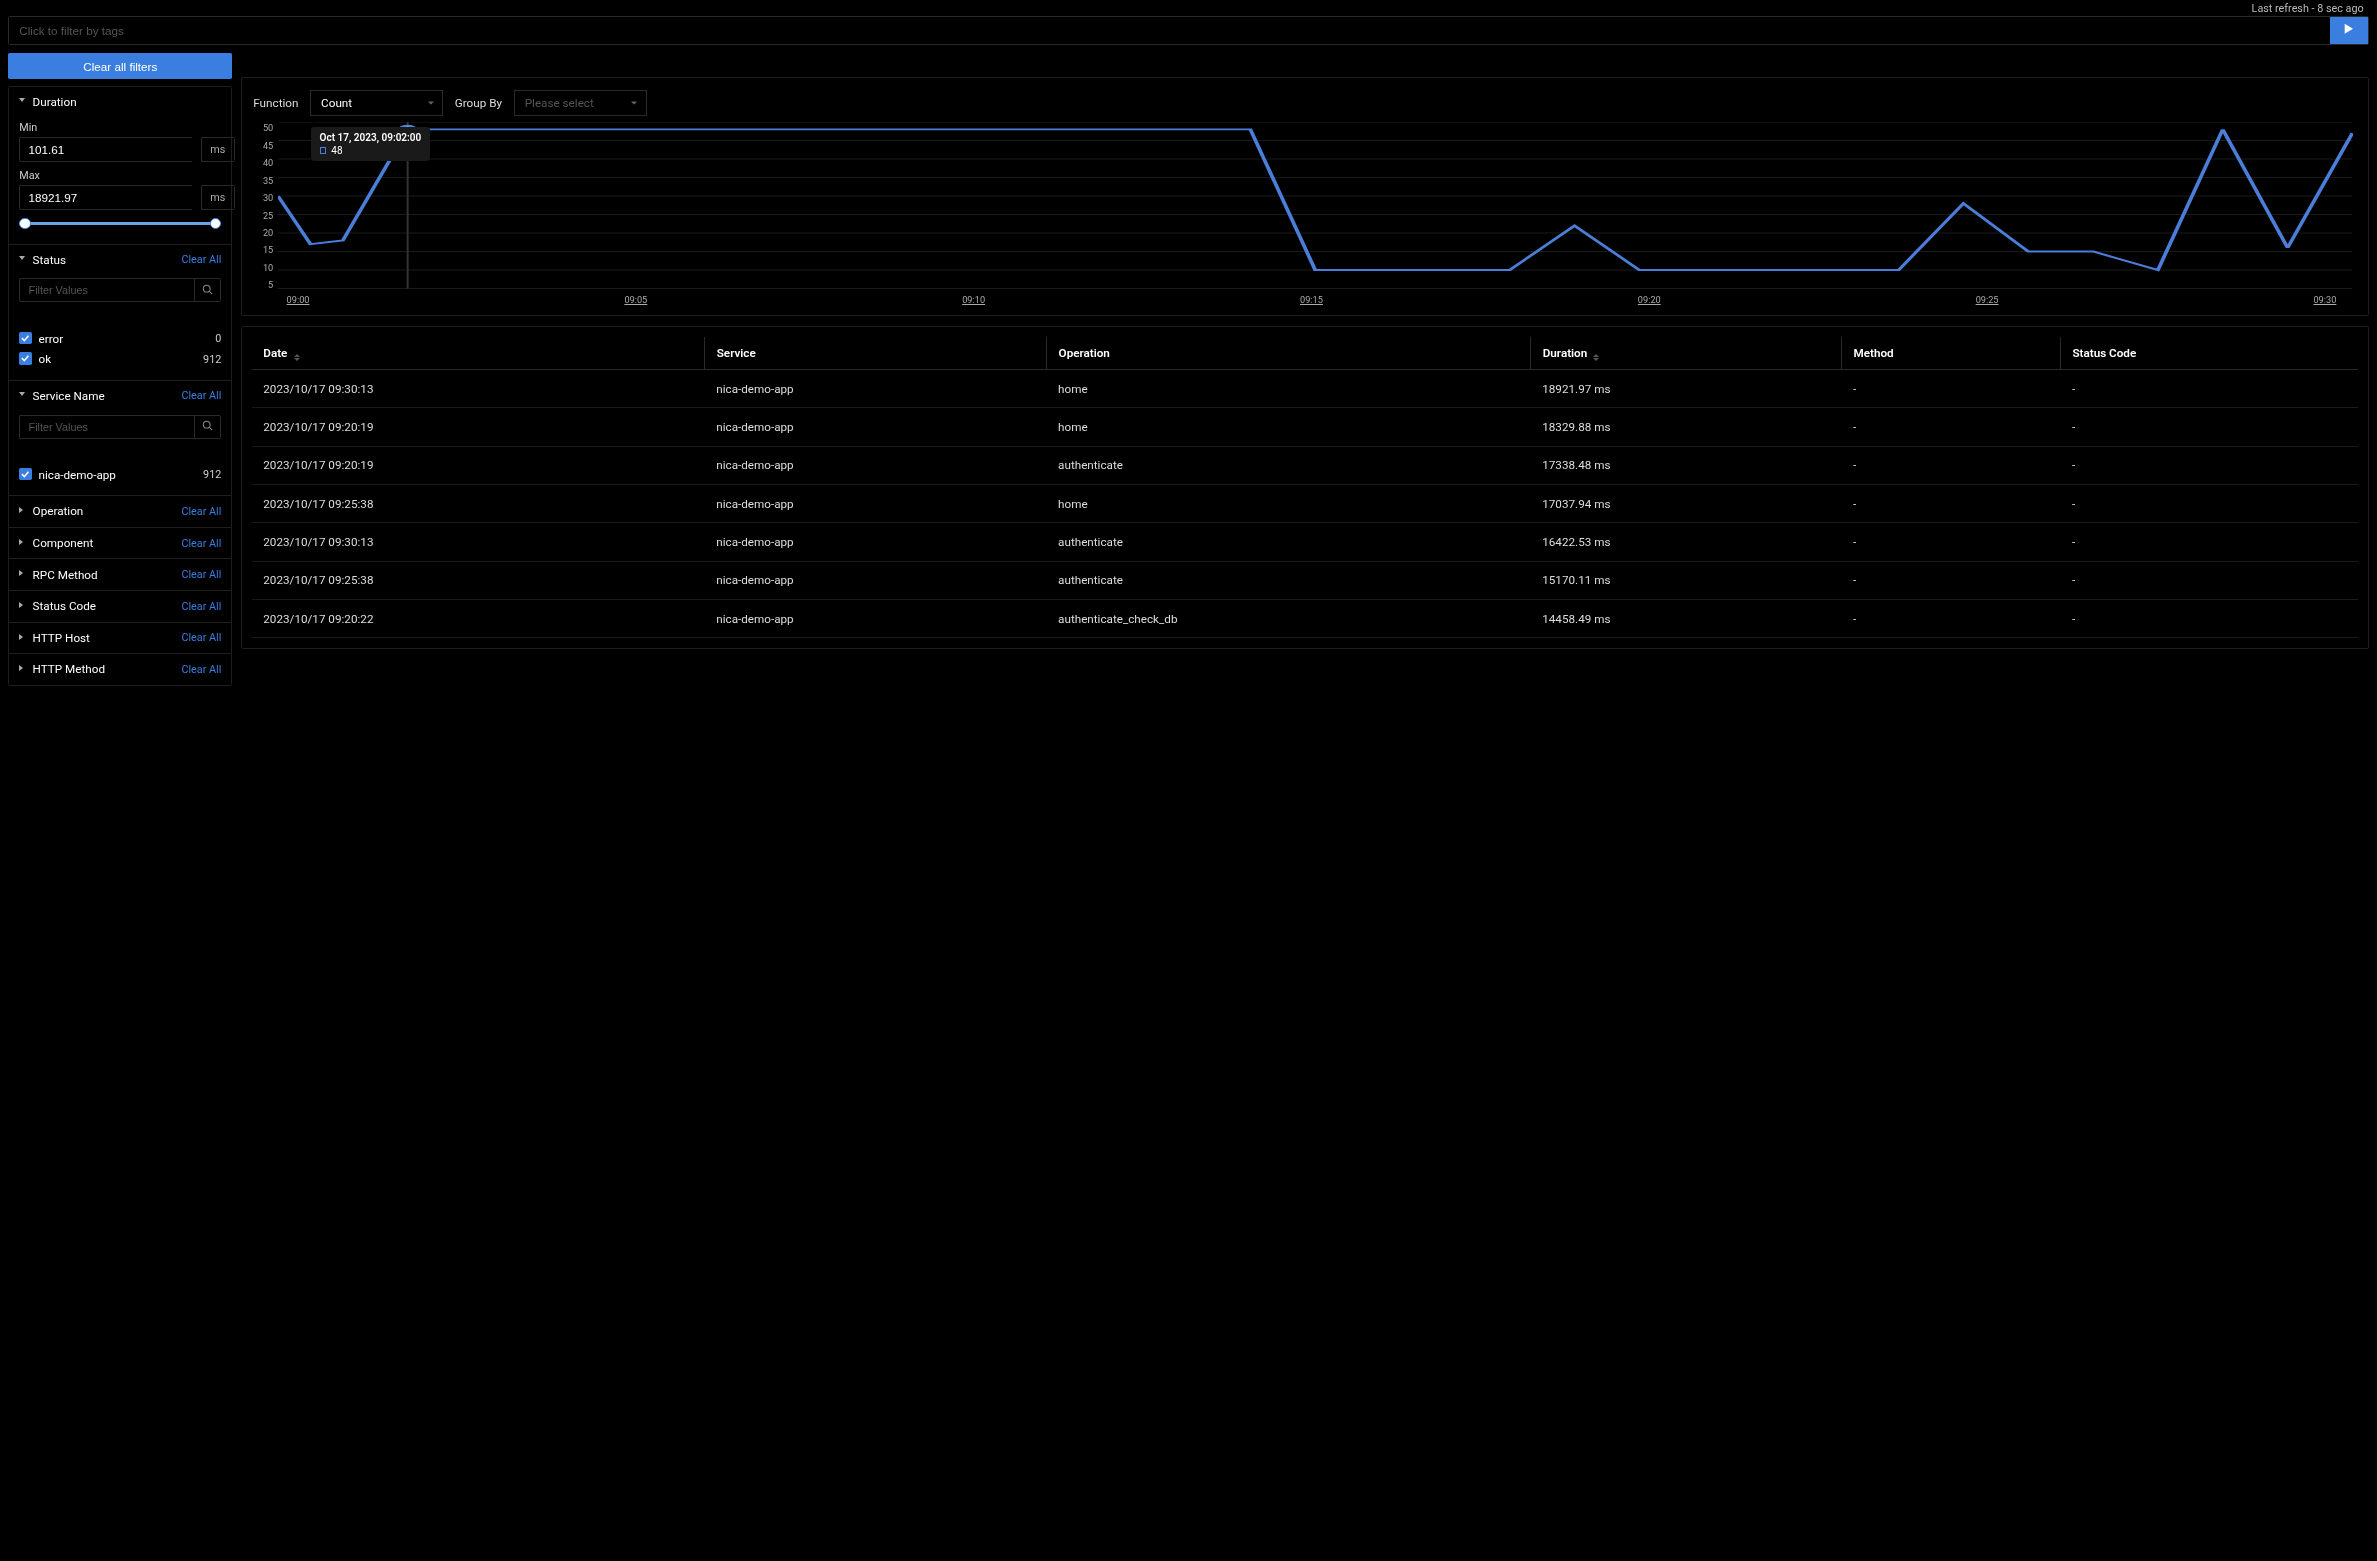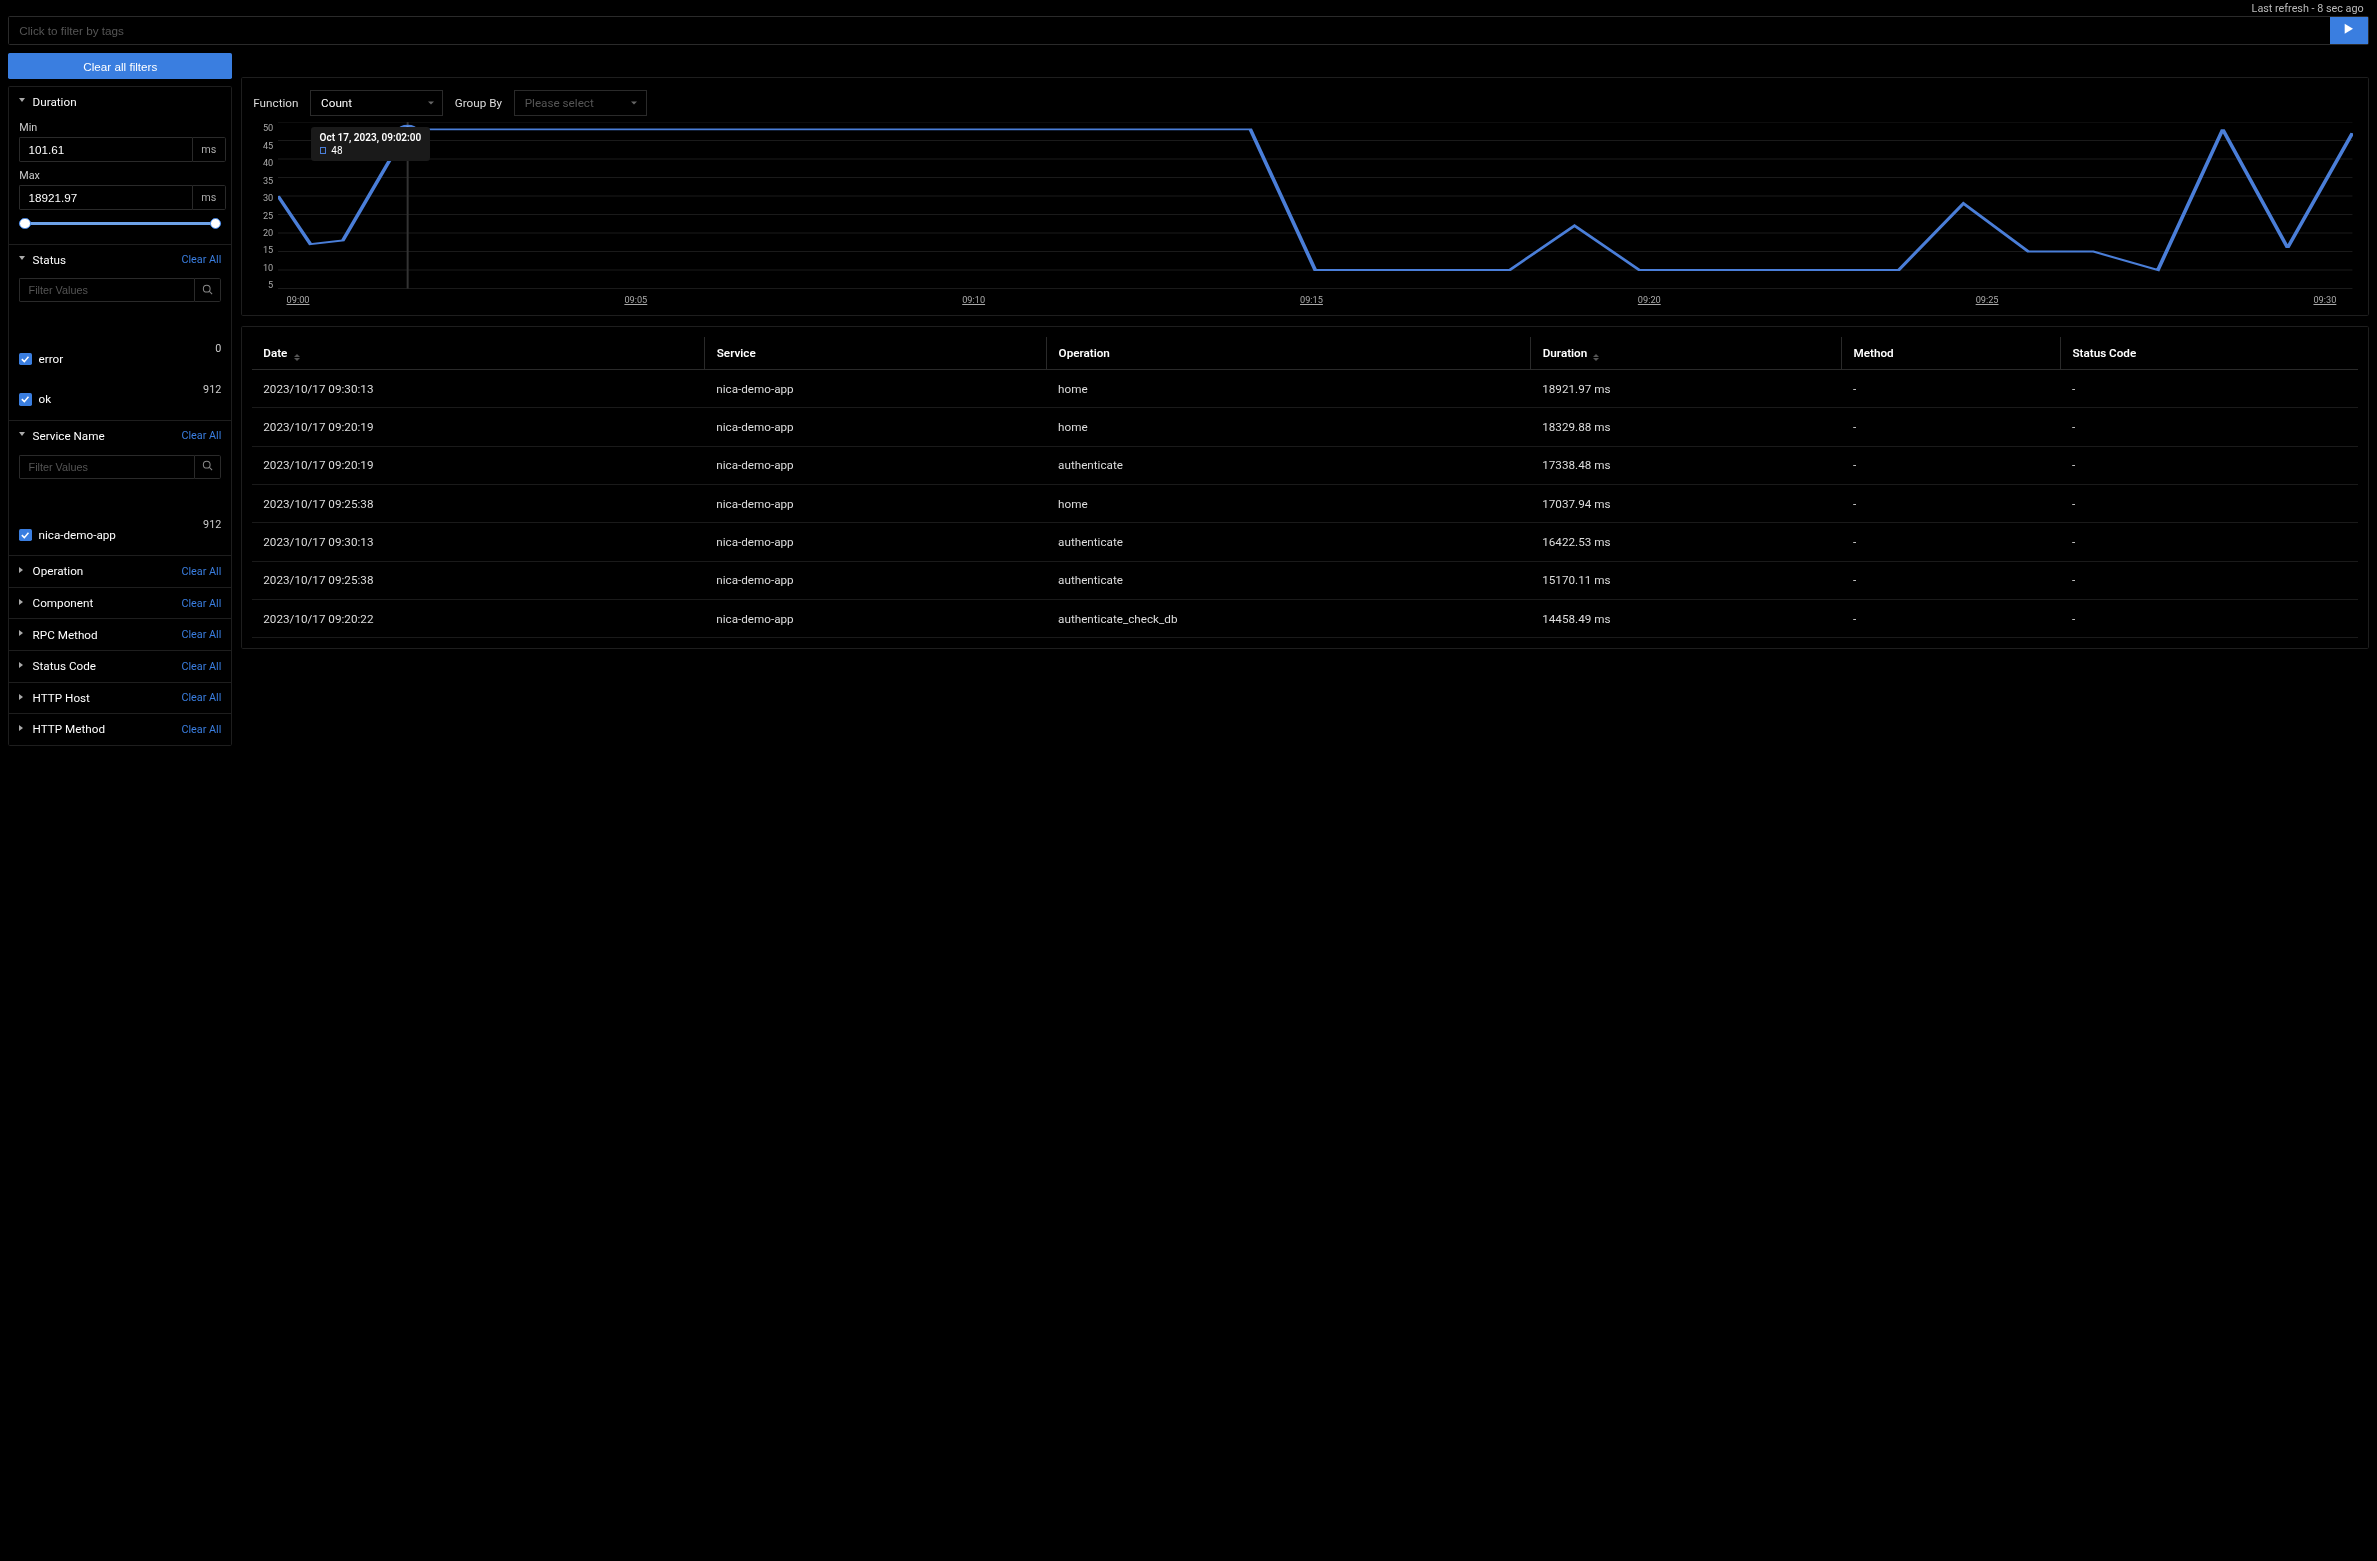--- a/index.html
+++ b/index.html
@@ -138,20 +138,21 @@
       outline: none;
       border-right: none;
       border-radius: 1.7px 0 0 1.7px;
     }
     .num-unit {
       border: 0.8px solid #2a2a2a;
       padding: 5px 8.3px;
       color: #aaa;
       font-size: 10.8px;
       border-radius: 0 1.7px 1.7px 0;
+      margin-left: 9px;
     }
     .slider {
       position: relative;
       height: 13.3px;
       margin: 3.3px 0;
     }
     .slider-track {
       position: absolute;
       top: 5px;
       left: 0; right: 0;
@@ -197,23 +198,21 @@
       cursor: pointer;
     }
     .check-row {
       display: flex;
       align-items: center;
       justify-content: space-between;
       padding: 3.3px 0;
     }
     .check-left {
       display: flex;
-      align-items: center;
       gap: 6.7px;
-      margin-top: 20px;
     }
     .checkbox {
       width: 12.5px; height: 12.5px;
       background: #3a7ee0;
       border-radius: 1.7px;
       display: flex;
       align-items: center;
       justify-content: center;
     }
     .checkbox svg { width: 8.3px; height: 8.3px; }

